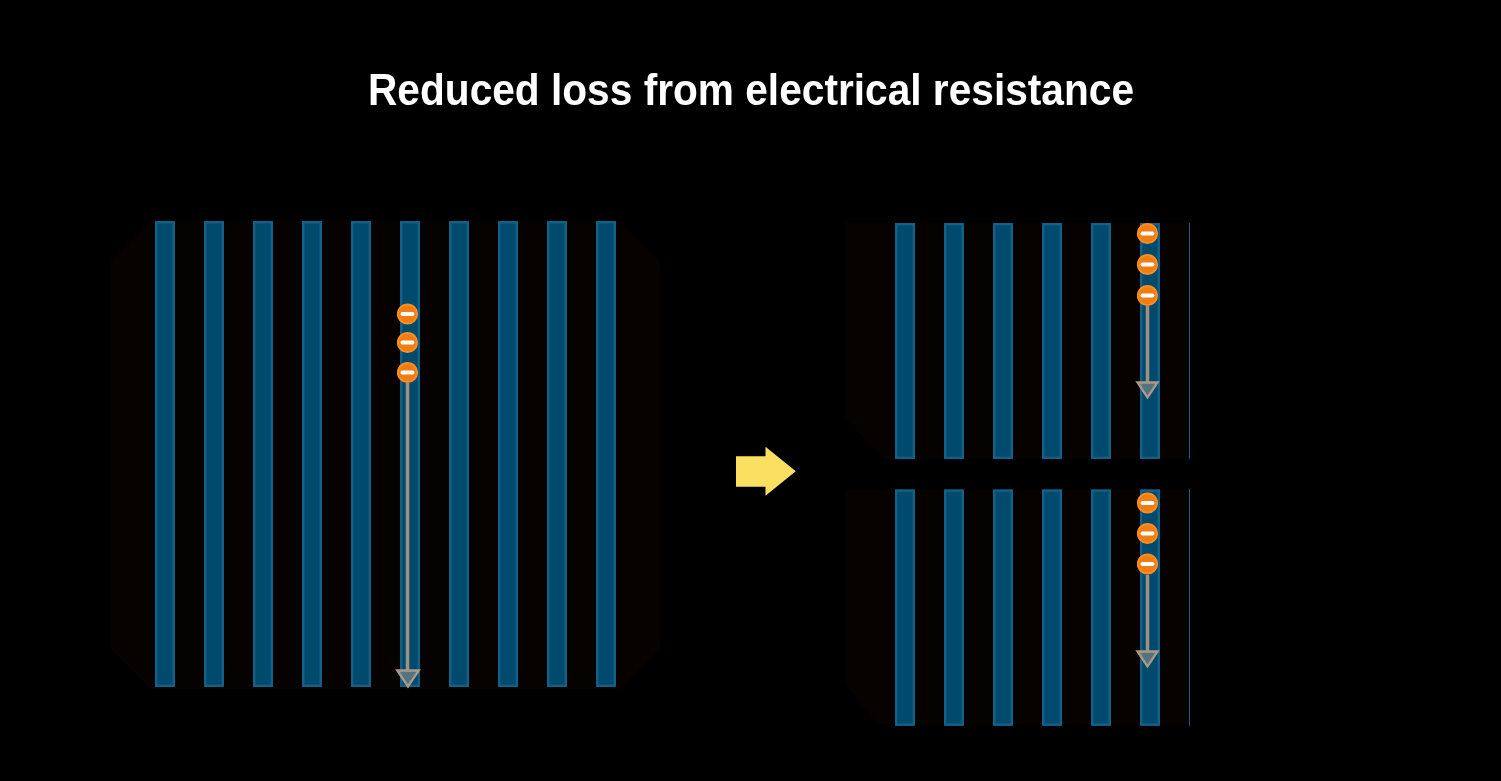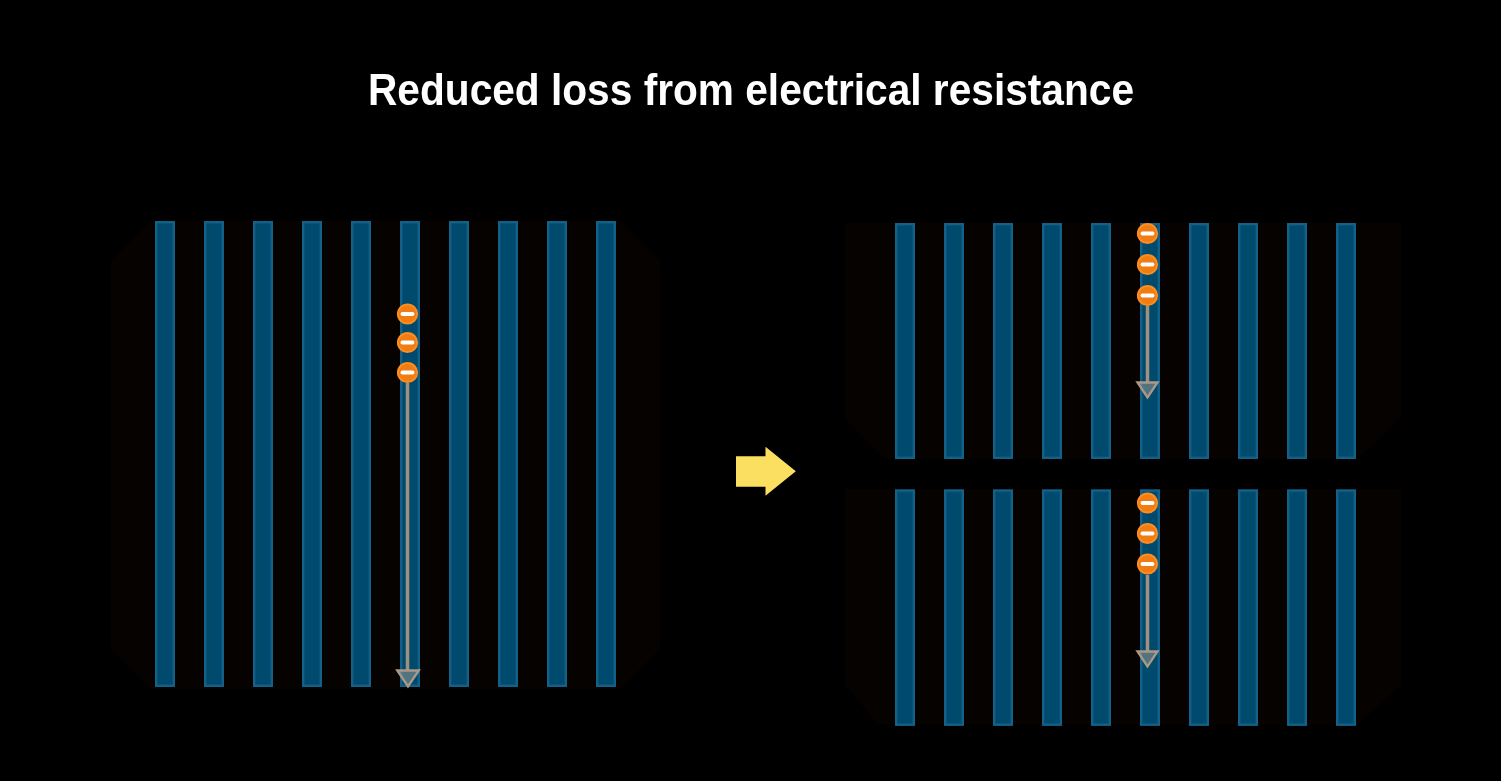--- a/index.html
+++ b/index.html
@@ -1,16 +1,16 @@
 <!DOCTYPE html>
 <html><head>
 <meta charset="utf-8">
 <style>
   html,body{margin:0;padding:0;background:#000;}
-  #stage{position:relative;width:1501px;height:781px;background:#000;overflow:hidden;}
+  #stage{position:relative;width:1190px;height:781px;background:#000;overflow:hidden;}
   svg{position:absolute;left:0;top:0;}
   .title{font-family:"Liberation Sans",sans-serif;font-weight:bold;fill:#ffffff;}
 </style>
 </head>
 <body>
 <div id="stage">
 <svg width="1501" height="781" viewBox="0 0 1501 781">
 
   <text class="title" x="368" y="105" font-size="43.5" textLength="766" lengthAdjust="spacingAndGlyphs" id="ttl">Reduced loss from electrical resistance</text>
 

